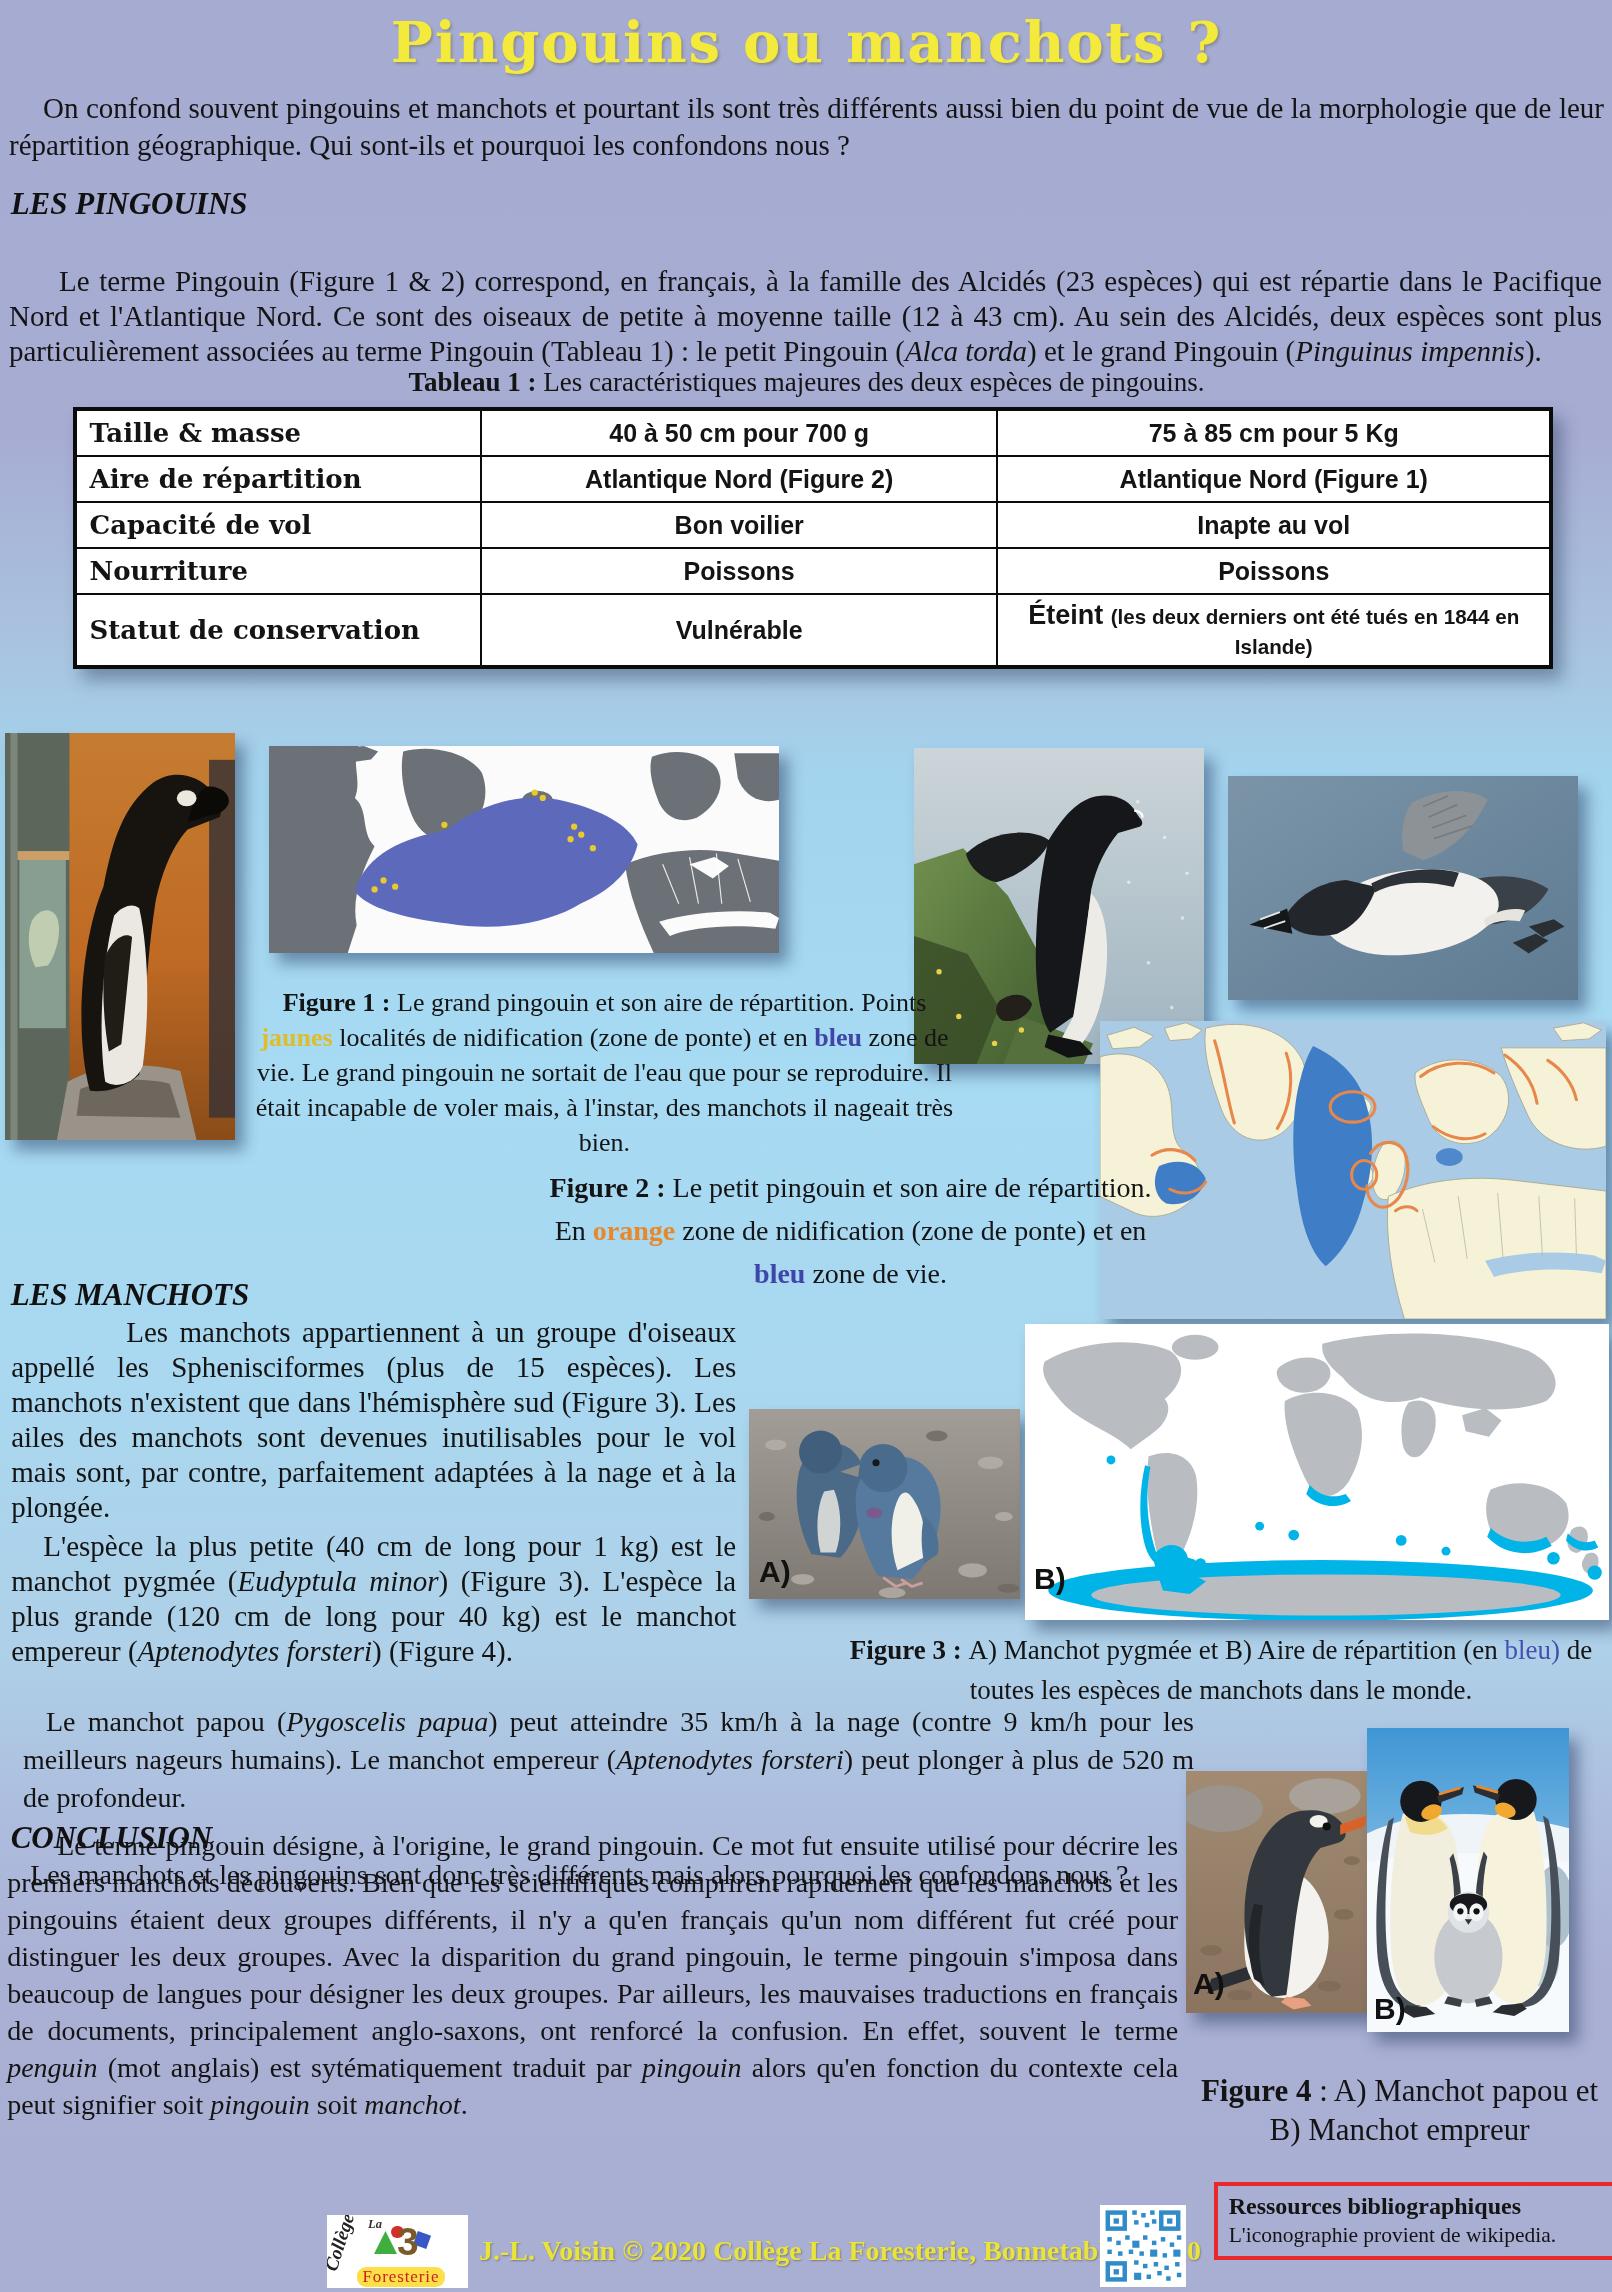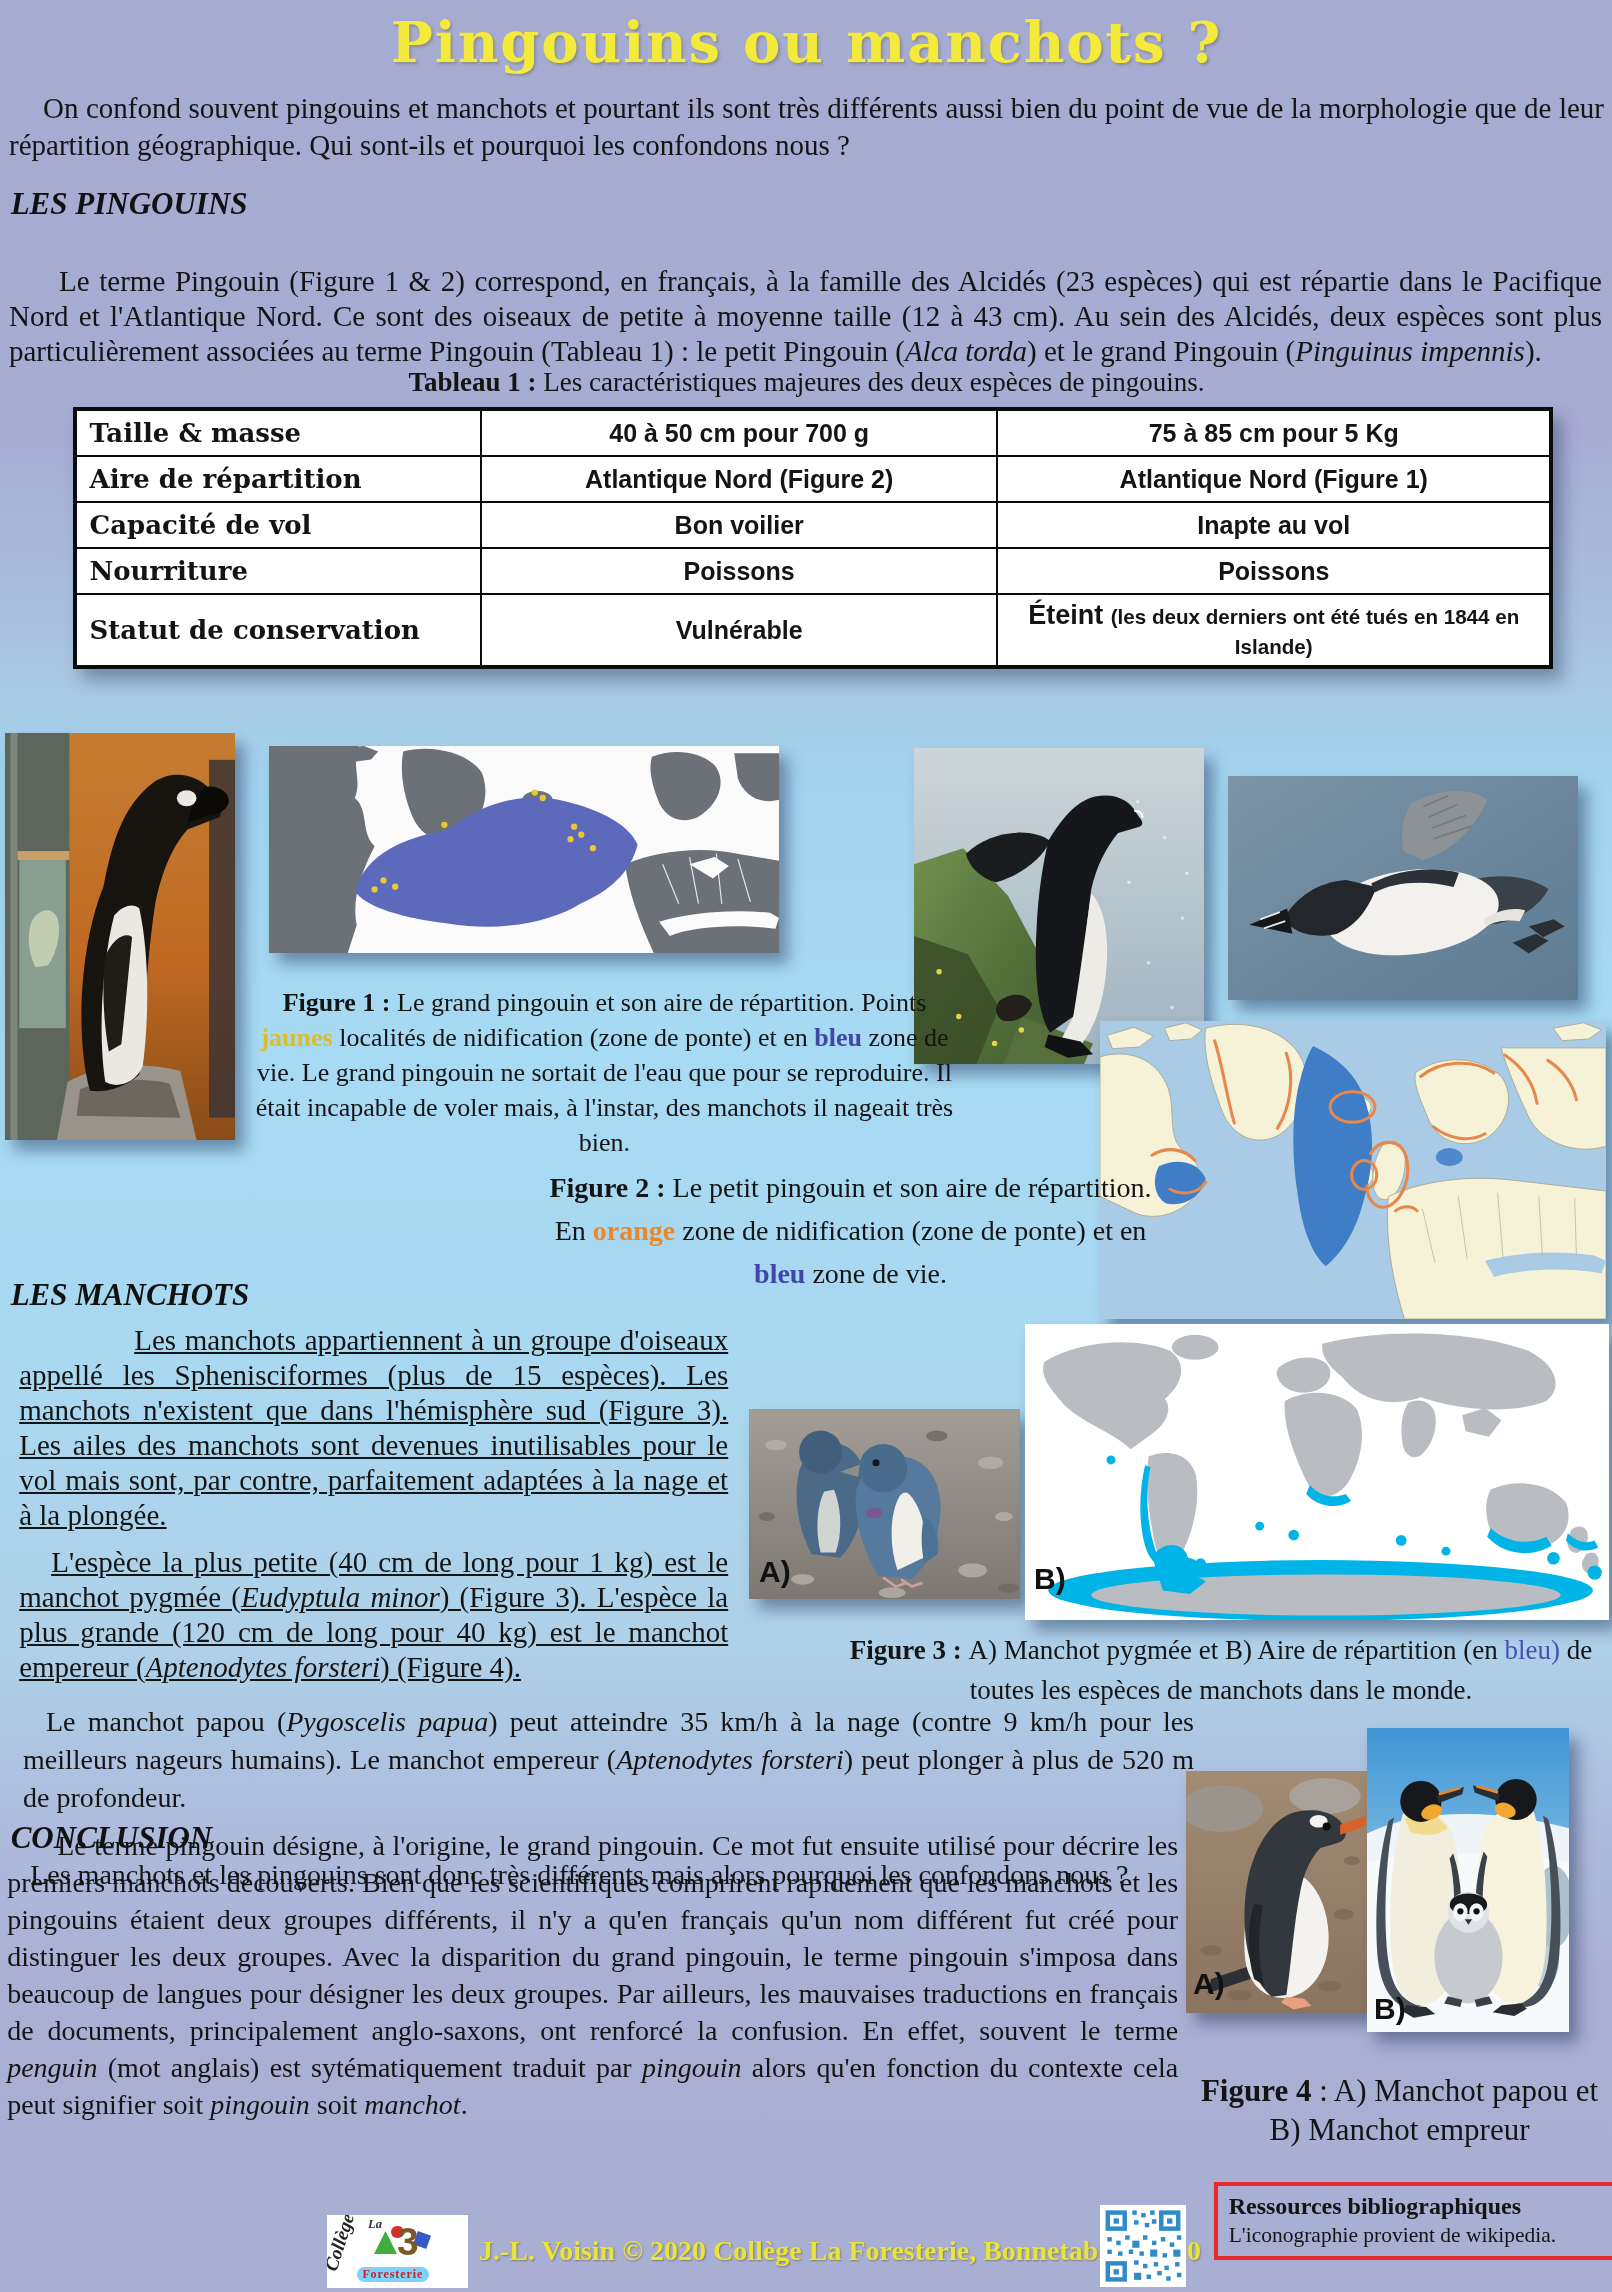--- a/index.html
+++ b/index.html
@@ -60,21 +60,21 @@
   
   .cap{font-size:27px;text-align:center;}
   .cap-fig1{left:255px;top:985px;width:699px;line-height:35px;font-size:26px;}
   .cap-fig2{left:546px;top:1166px;width:609px;line-height:43px;font-size:28px;}
   .cap-fig3{left:833px;top:1630px;width:776px;line-height:40px;font-size:27px;}
   .cap-fig4{left:1200px;top:2071px;width:399px;line-height:39px;font-size:31px;}
   .fig-label{font-family:"Liberation Sans",sans-serif;font-weight:700;font-size:30px;color:#111;}
   
   .h-manchots{top:1277px;left:10.7px;}
   .col-manchots{top:1311px;left:7.2px;width:733px;font-size:29px;line-height:35px;text-align:justify;}
-  .col-manchots p{margin:12px;text-decoration:underline;}
+  .col-manchots p{margin:4px;}
   .col-manchots .p1{text-indent:115px;}
   .col-manchots .p2{text-indent:32px;}
   .p-papou{top:1703px;left:23px;width:1171px;font-size:28px;line-height:38px;
     text-align:justify;text-indent:23px;}
   .h-conclusion{top:1820px;left:10.7px;}
   .p-conc1{top:1856px;left:7.2px;width:1182px;font-size:28px;line-height:38px;
     text-align:justify;text-indent:23px;}
   .p-conc2{top:1827px;left:7.2px;width:1171px;font-size:28px;line-height:37px;
     text-align:justify;text-indent:50px;}
   
@@ -89,22 +89,22 @@
   .logo-la{position:absolute;left:41px;top:1.8px;font-size:12.5px;font-weight:700;
     font-style:italic;color:#333;}
   .logo-mark{position:absolute;left:70px;top:5.4px;font-family:"Liberation Sans",sans-serif;
     font-weight:700;font-size:39px;color:#7a5a28;}
   .logo-sh-green{position:absolute;left:47px;top:16px;width:23px;height:23px;
     background:#3fae3f;clip-path:polygon(50% 0,100% 100%,0 100%);}
   .logo-sh-red{position:absolute;left:64px;top:10.7px;width:12.5px;height:12.5px;
     border-radius:50%;background:#d03028;}
   .logo-sh-blue{position:absolute;left:88px;top:18px;width:14.3px;height:14.3px;
     background:#3858c8;transform:rotate(20deg);}
-  .logo-foresterie{position:absolute;left:30px;top:52px;font-size:12px;font-weight:700;
-    color:#cc2020;letter-spacing:0.9px;background:#7dd3fc;border-radius:9px;padding:0 5.4px;}
+  .logo-foresterie{position:absolute;left:30px;top:52px;font-size:17px;font-weight:400;
+    color:#cc2020;letter-spacing:0.9px;background:#fde047;border-radius:9px;padding:0 5.4px;}
   .credit{left:479px;top:2235px;font-weight:700;font-size:28px;color:#e9e43a;
     text-shadow:0.9px 0.9px 1.8px rgba(70,60,10,.45);}
   .qr{left:1100px;top:2205px;width:86px;height:82px;background:#fff;}
   .qr svg{display:block;width:100%;height:100%;}
 </style>
 </head>
 <body>
 
 <div id="poster">
 

